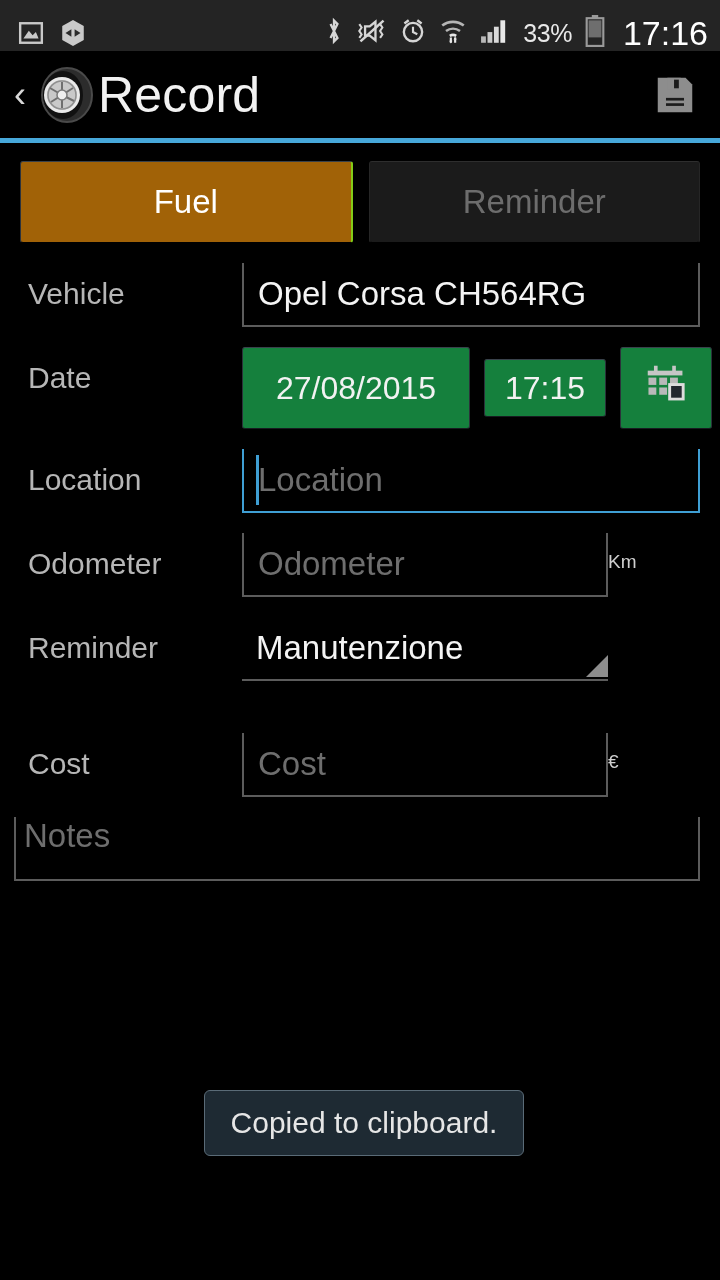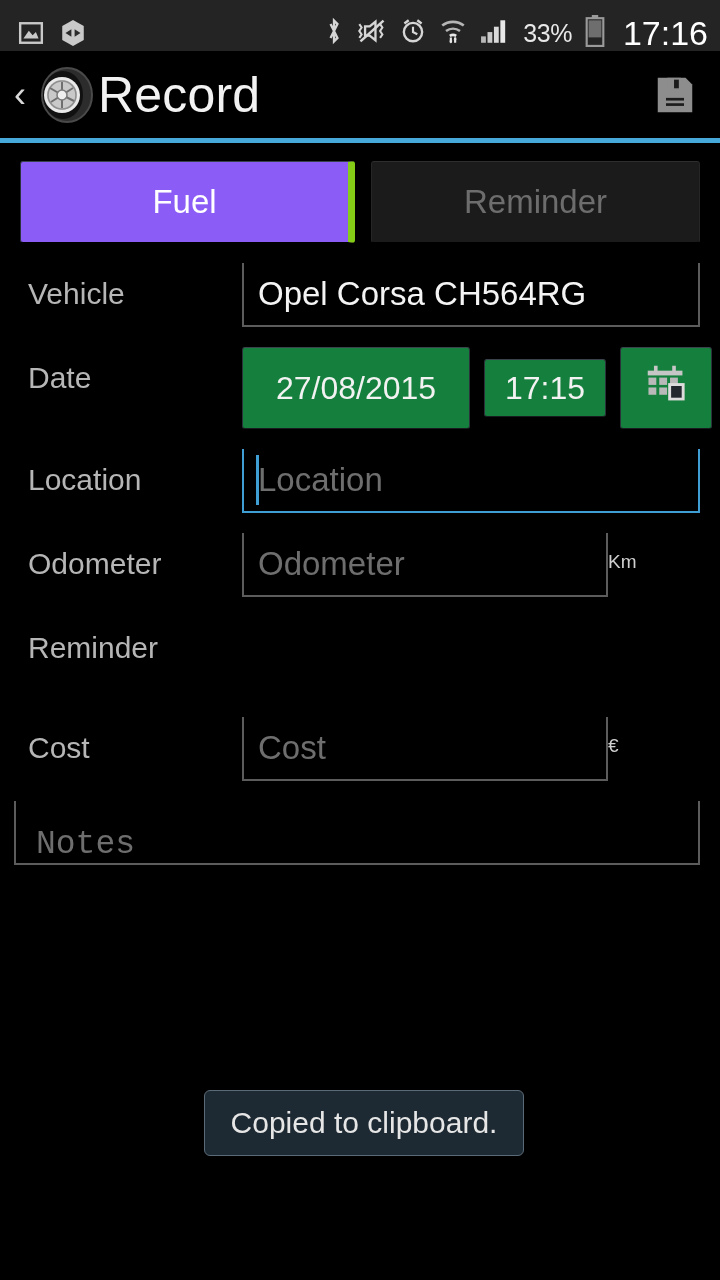--- a/index.html
+++ b/index.html
@@ -55,24 +55,24 @@
     display: flex; gap: 16px;
     padding: 18px 20px 14px 20px;
   }
   .tab {
     flex: 1; height: 82px;
     display: flex; align-items: center; justify-content: center;
     border-radius: 3px;
     border: 1px solid #000;
   }
   .tab.selected {
-    background: #8b5cf6;
+    background: #a16207;
     border-top: 1px solid #39414a;
     border-left: 1px solid #2c333c;
-    border-right: 7px solid #84cc16;
+    border-right: 2px solid #84cc16;
     text-align: right;
   }
   .tab.selected .tab-label { color: #ffffff; font-size: 33px; }
   .tab.unselected {
     background: #1b1b1b;
     border-top: 1px solid #2e2e2e;
     border-left: 1px solid #262626;
     border-right: 1px solid #262626;
   }
   .tab.unselected .tab-label { color: #6d6d6d; font-size: 33px; }
@@ -148,26 +148,25 @@
     width: 0; height: 0;
     border-left: 22px solid transparent;
     border-bottom: 22px solid #8d8d8d;
   }
 
   .gap-lg { height: 52px; }
   .gap-md { height: 20px; }
 
   .notes-wrap { padding: 0 20px 0 14px; }
   .notes-field {
-    height: 64px; display: flex; align-items: flex-end;
+    height: 64px; display: flex; align-items: flex-start;
     border-bottom: 2px solid #5c5c5c;
     border-left: 2px solid #5c5c5c;
     border-right: 2px solid #5c5c5c;
-    padding-left: 20px;
-    font-family: Liberation Mono, monospace;
+    padding-left: 8px;
   }
   .notes-field .ph { color: #6e6e6e; font-size: 33px; }
 
   
   .toast-layer {
     position: absolute; left: 8px; right: 0; top: 1090px;
     display: flex; justify-content: center;
   }
   .toast {
     background: #1e2a33;
@@ -353,20 +352,26 @@
           <span class="ph">Odometer</span>
         </div>
       </div>
       <div class="unit">Km</div>
     </div>
 
     <div class="gap-md"></div>
 
     <div class="row">
       <div class="row-label">Reminder</div>
+      <div class="field-area">
+        <div class="spinner">
+          <span class="val">Manutenzione</span>
+          <span class="spinner-arrow"></span>
+        </div>
+      </div>
       <div class="unit"></div>
     </div>
 
     <div class="gap-lg"></div>
 
     <div class="row">
       <div class="row-label">Cost</div>
       <div class="field-area">
         <div class="holo-field">
           <span class="ph">Cost</span>

